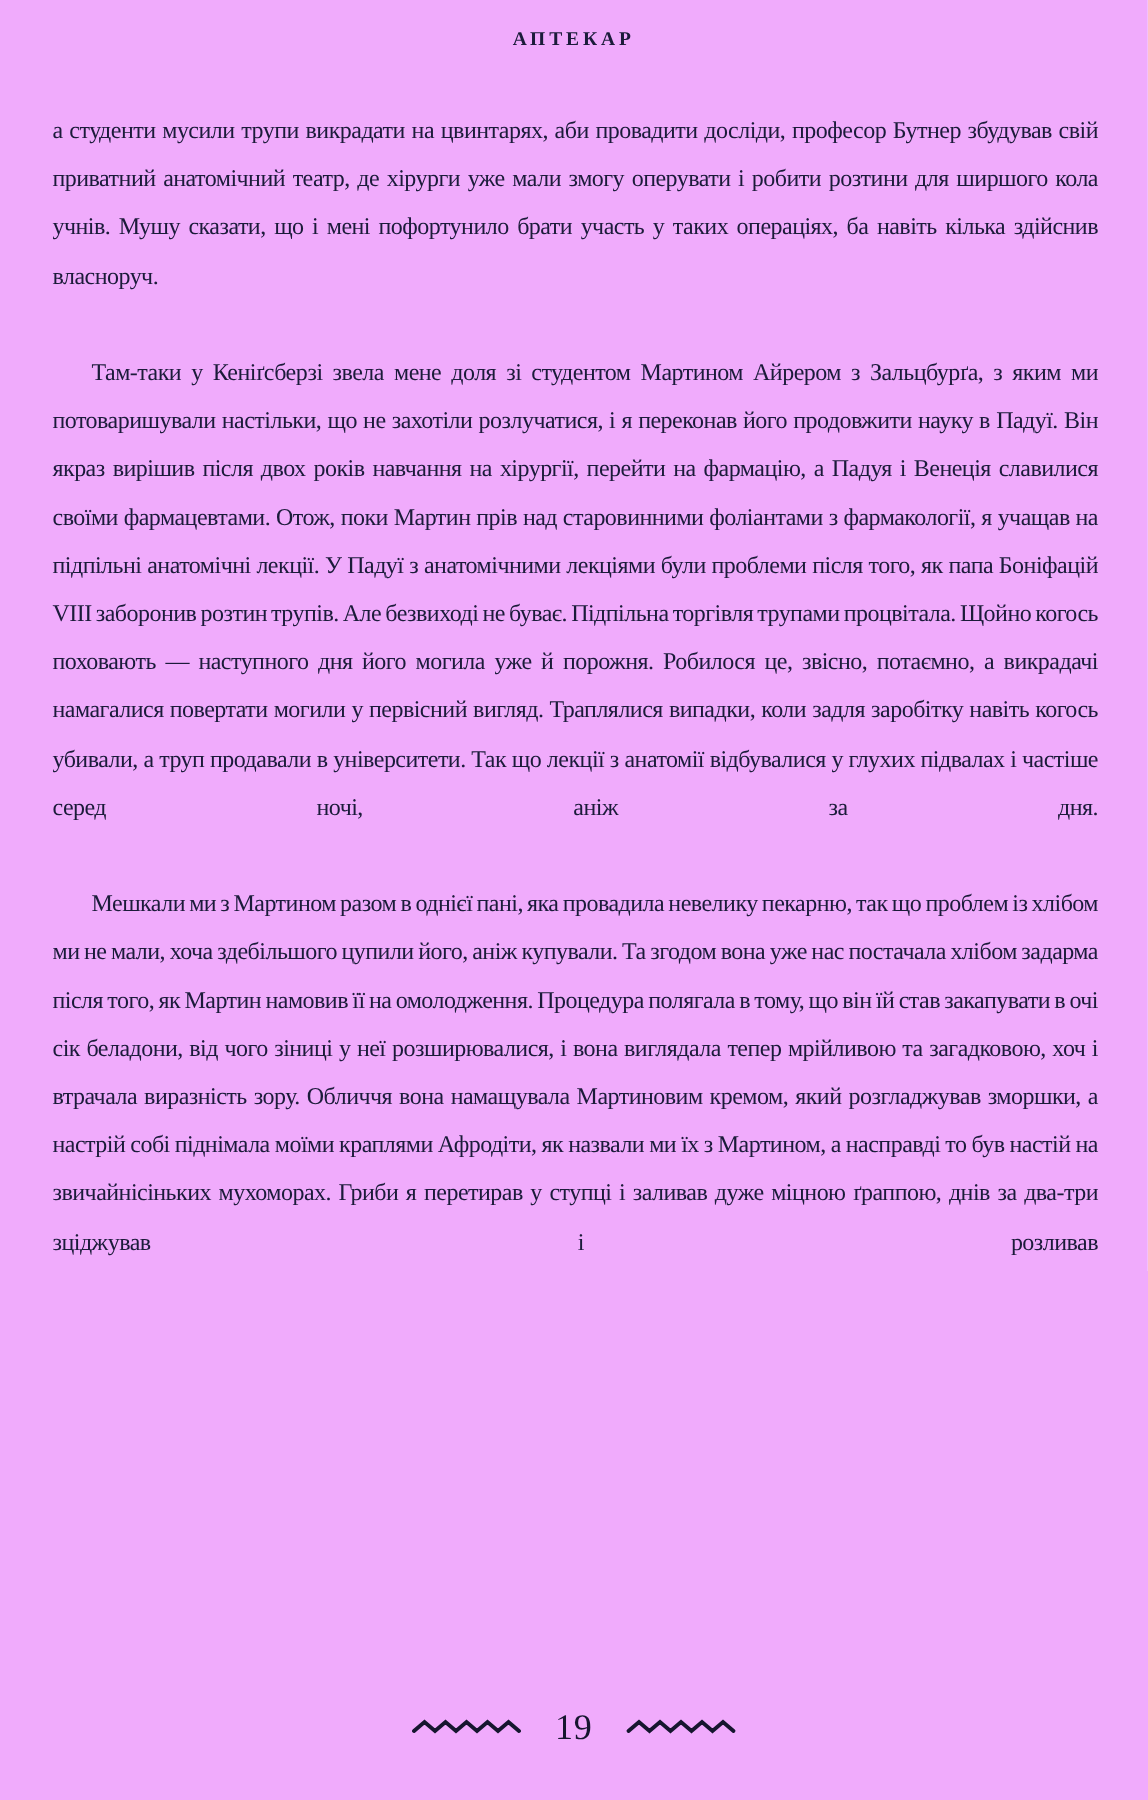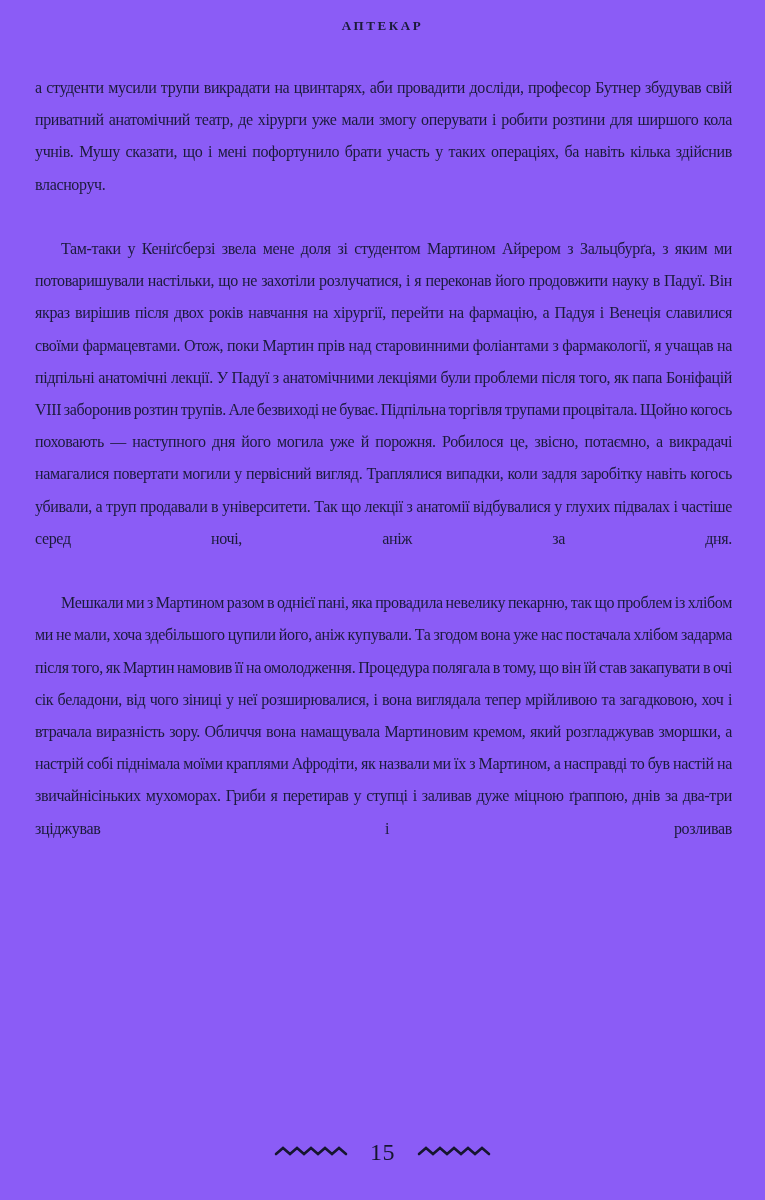--- a/index.html
+++ b/index.html
@@ -14,21 +14,21 @@
     font-family: "Liberation Serif", "DejaVu Serif", serif;
     color: #1b1b3a;
     overflow: hidden;
   }
 
   .page {
     position: relative;
     width: 765px;
     height: 1200px;
     box-sizing: border-box;
-    background: #8b5cf6;
+    background: #f0abfc;
   }
 
   
   .running-head {
     position: absolute;
     top: 18px;
     left: 0;
     width: 765px;
     text-align: center;
     font-size: 13px;
@@ -113,21 +113,21 @@
     <p class="para indent tight">Мешкали ми з Мартином разом в однієї пані, яка провадила невелику пекарню, так що проблем із хлібом ми не мали, хоча здебільшого цупили його, аніж купували. Та згодом вона уже нас постачала хлібом задарма після того, як Мартин намовив її на омолодження. Процедура полягала в тому, що він їй став закапувати в очі сік беладони, від чого зіниці у неї розширювалися, і вона виглядала тепер мрійливою та загадковою, хоч і втрачала виразність зору. Обличчя вона намащувала Мартиновим кремом, який розгладжував зморшки, а настрій собі піднімала моїми краплями Афродіти, як назвали ми їх з Мартином, а насправді то був настій на звичайнісіньких мухоморах. Гриби я перетирав у ступці і заливав дуже міцною ґраппою, днів за два-три зціджував і розливав</p>
   </div>
 
   <div class="folio">
     <span class="ornament">
       <svg width="74" height="14" viewBox="0 0 74 14" aria-hidden="true">
         <polyline points="2,9 9,3 16,9 23,3 30,9 37,3 44,9 51,3 58,9 65,3 72,9" fill="none" stroke="#16162f" stroke-width="2.6" stroke-linecap="round" stroke-linejoin="miter"></polyline>
       </svg>
     </span>
 
-    <span class="folio-num">15</span>
+    <span class="folio-num">19</span>
 
     <span class="ornament">
       <svg width="74" height="14" viewBox="0 0 74 14" aria-hidden="true">
         <polyline points="2,9 9,3 16,9 23,3 30,9 37,3 44,9 51,3 58,9 65,3 72,9" fill="none" stroke="#16162f" stroke-width="2.6" stroke-linecap="round" stroke-linejoin="miter"></polyline>
       </svg>
     </span>
   </div>
 
 </div>
 

